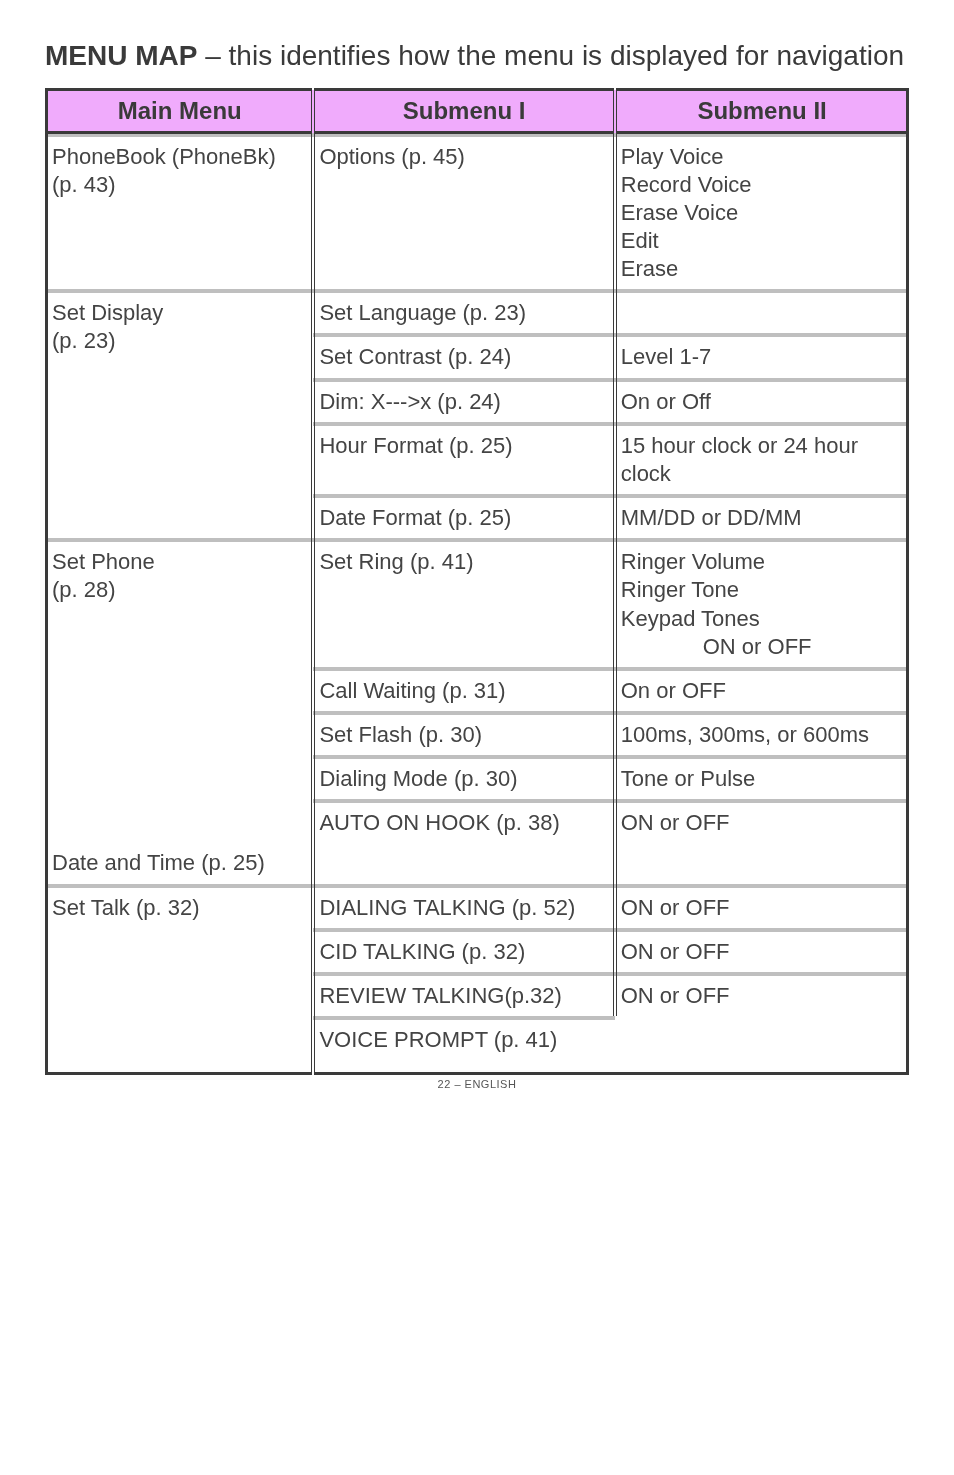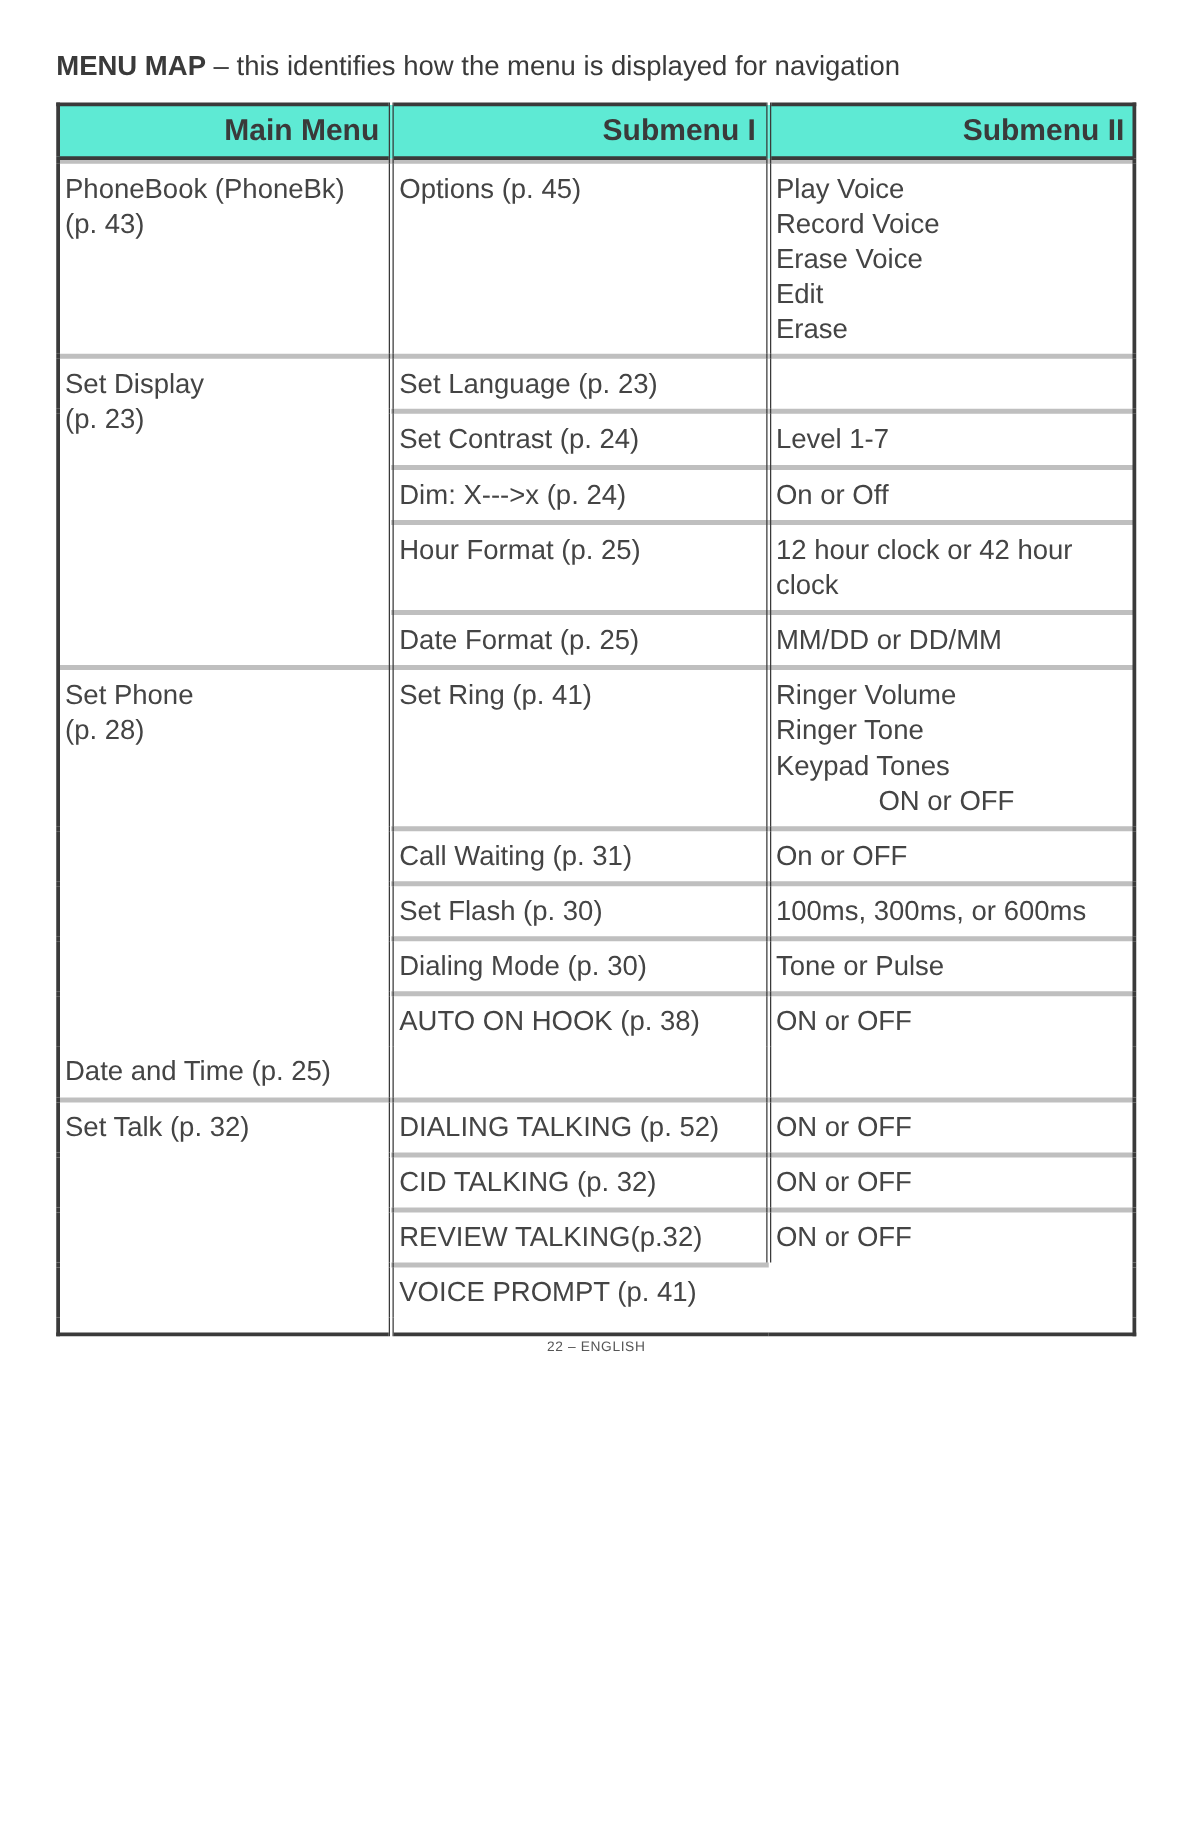--- a/index.html
+++ b/index.html
@@ -5,44 +5,44 @@
   * { box-sizing: border-box; }
   body {
     margin: 0;
     padding: 40px 45px 20px 45px;
     font-family: Arial, Helvetica, sans-serif;
     background: #fff;
     color: #444;
     width: 954px;
   }
   .page-title {
-    font-size: 22px;
+    font-size: 28px;
     color: #3a3a3a;
     margin: 0 0 16px 0;
     font-weight: 400;
   }
   .page-title b { font-weight: 800; }
   table.menu {
     width: 100%;
     border-collapse: collapse;
     border: 3px solid #3a3a3a;
     table-layout: fixed;
   }
   table.menu col.c1 { width: 31%; }
   table.menu col.c2 { width: 35%; }
   table.menu col.c3 { width: 34%; }
   th {
-    background: #5eead4;
+    background: #f0abfc;
     color: #3a3a3a;
     font-size: 24px;
     font-weight: 800;
     padding: 6px 8px;
     border-right: 4px double #3a3a3a;
     border-bottom: 3px solid #3a3a3a;
-    text-align: right;
+    text-align: center;
   }
   th:last-child { border-right: none; }
   td {
     font-size: 22px;
     color: #444;
     padding: 6px 8px 6px 4px;
     vertical-align: top;
     border-right: 4px double #3a3a3a;
     line-height: 1.28;
   }
@@ -120,21 +120,21 @@
     <tr>
       <td>Dim: X---&gt;x (p. 24)</td>
       <td>On or Off</td>
     </tr>
     <tr>
         <td class="sep"></td>
         <td class="sep"></td>
       </tr>
     <tr>
       <td>Hour Format (p. 25)</td>
-      <td>12 hour clock or 42 hour clock</td>
+      <td>15 hour clock or 24 hour clock</td>
     </tr>
     <tr>
         <td class="sep"></td>
         <td class="sep"></td>
       </tr>
     <tr>
       <td>Date Format (p. 25)</td>
       <td>MM/DD or DD/MM</td>
     </tr>
     <tr>

